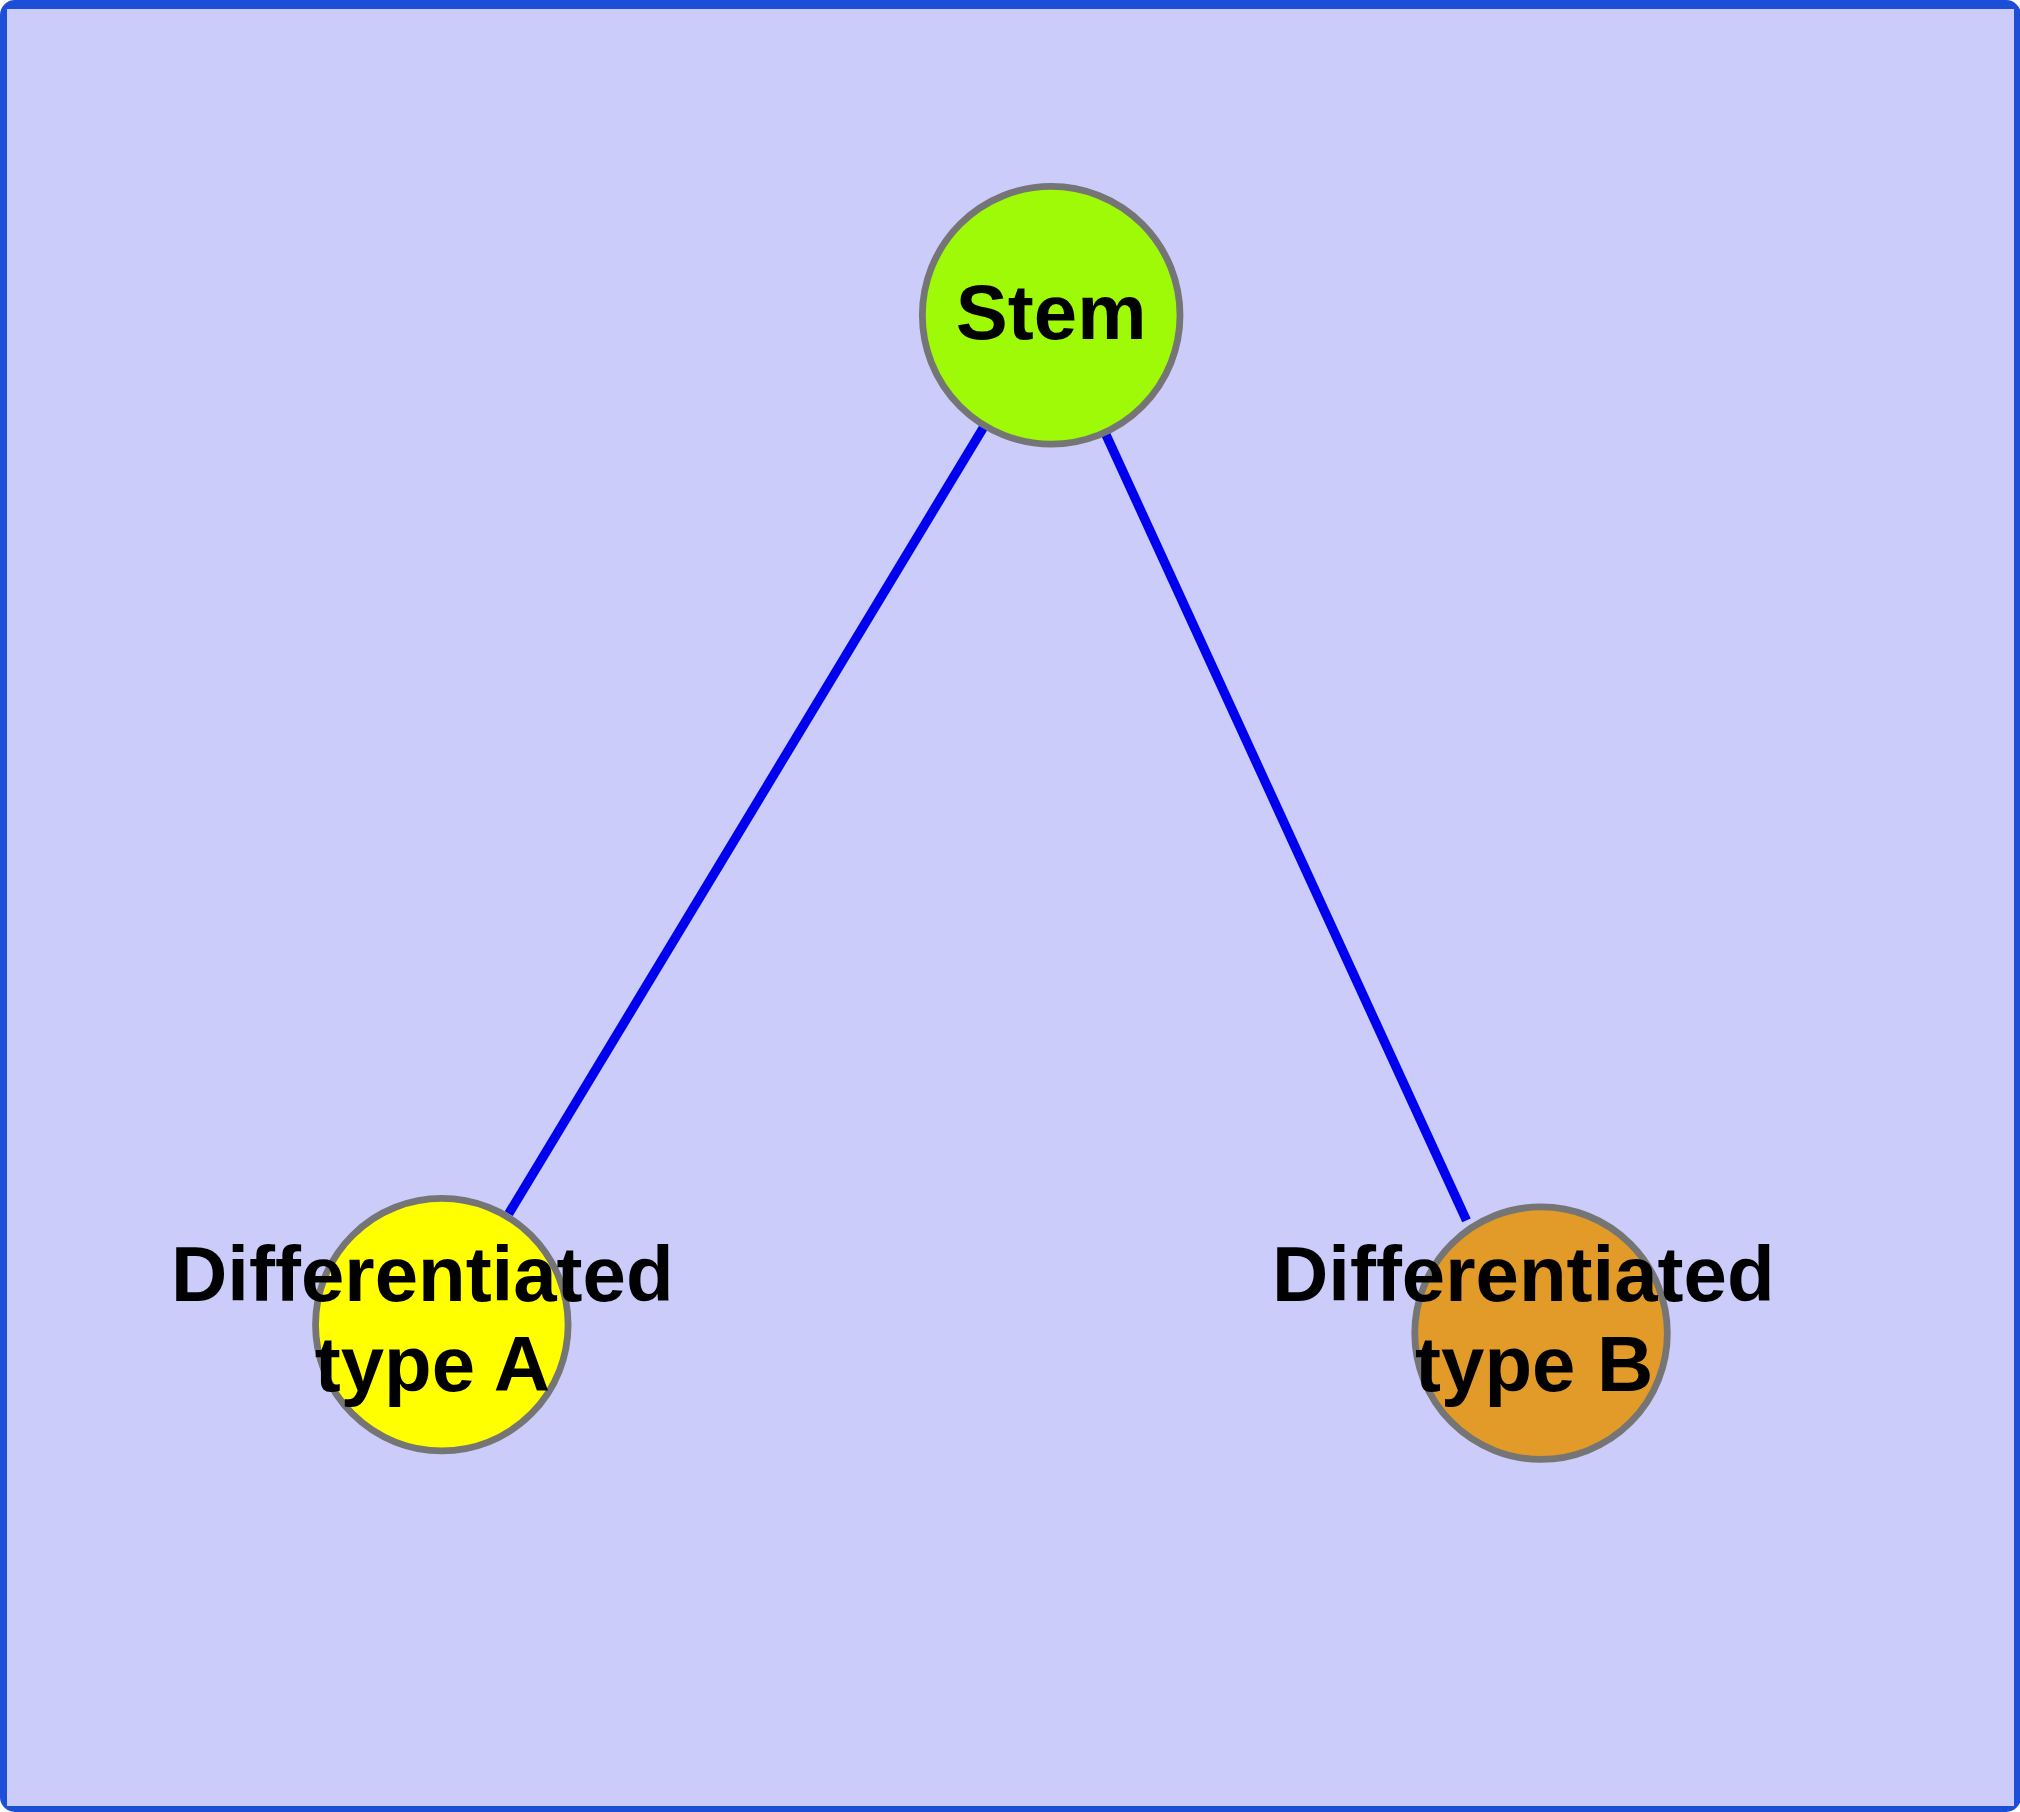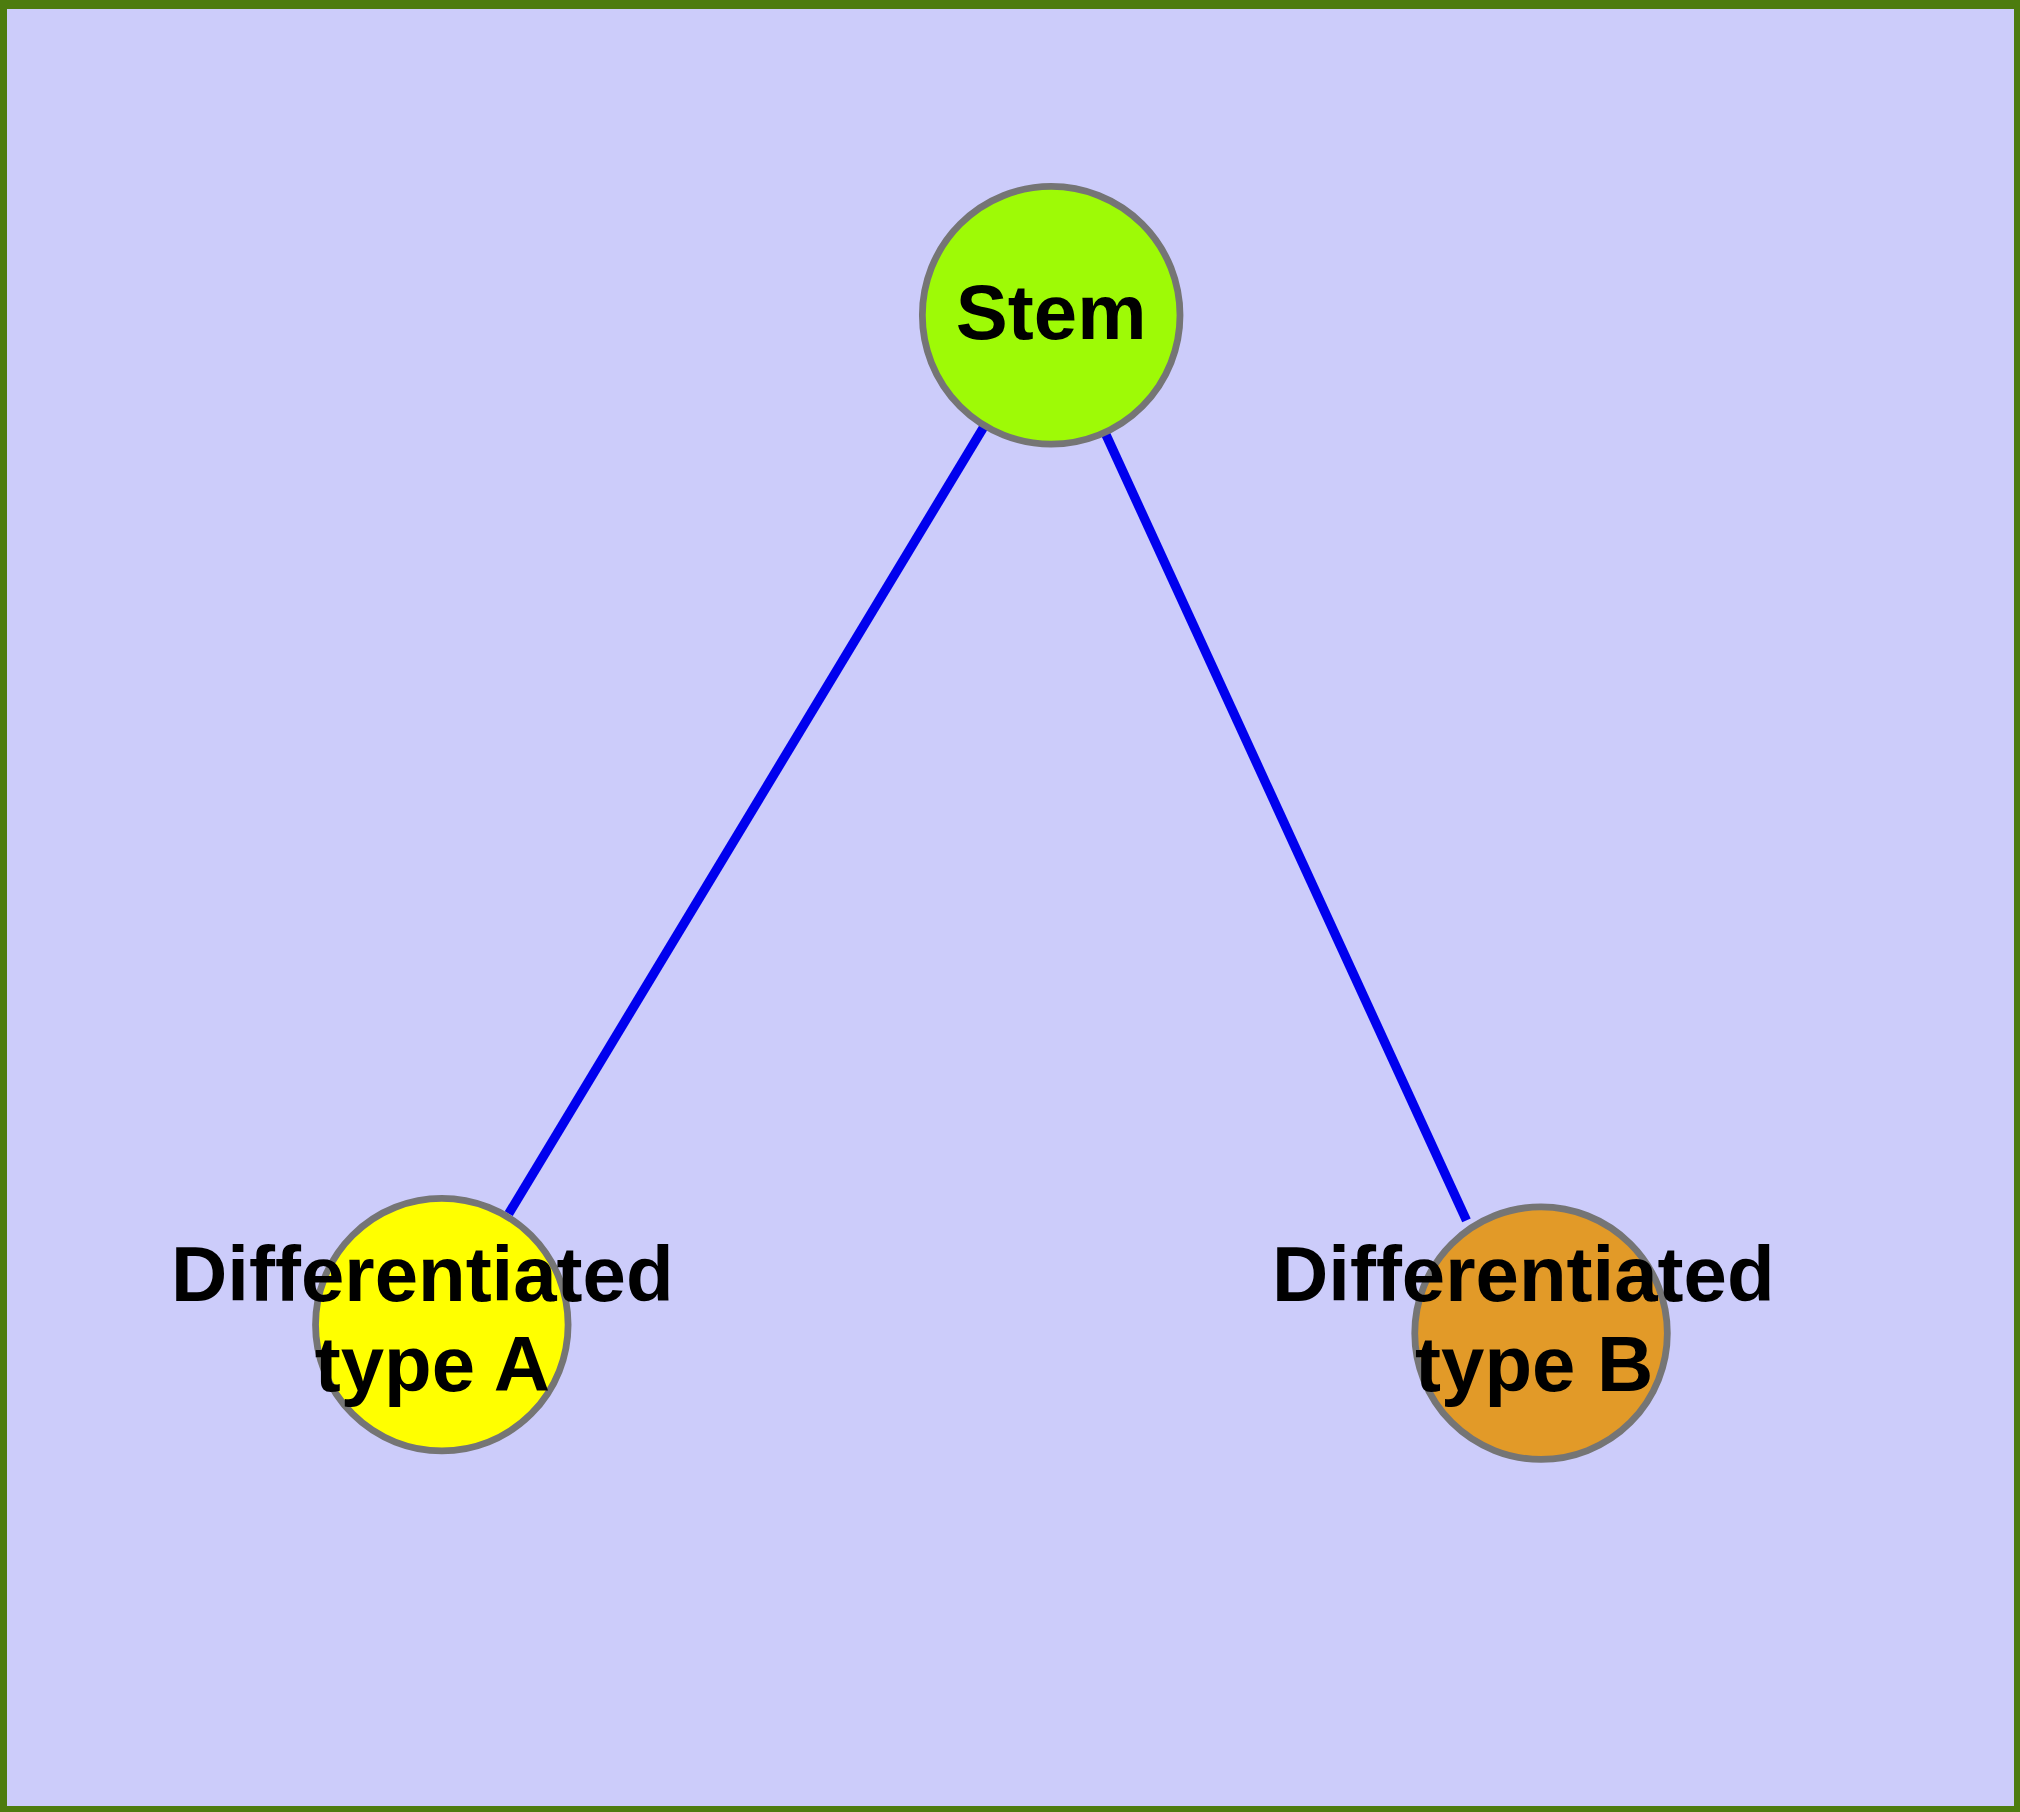--- a/index.html
+++ b/index.html
@@ -4,23 +4,24 @@
 <style>
   html, body {
     margin: 0;
     padding: 0;
     background: #ffffff;
   }
   #stage {
     position: relative;
     width: 2021px;
     height: 1812px;
-    background: #4d7c0f;
+    background: #1d4ed8;
     overflow: hidden;
     font-family: "Liberation Sans", sans-serif;
+    border-radius: 15px;
   }
   #canvas {
     position: absolute;
     left: 6.8px;
     top: 8.5px;
     width: 2007px;
     height: 1797px;
     background: #ccccfa;
   }
   #graph-svg {

